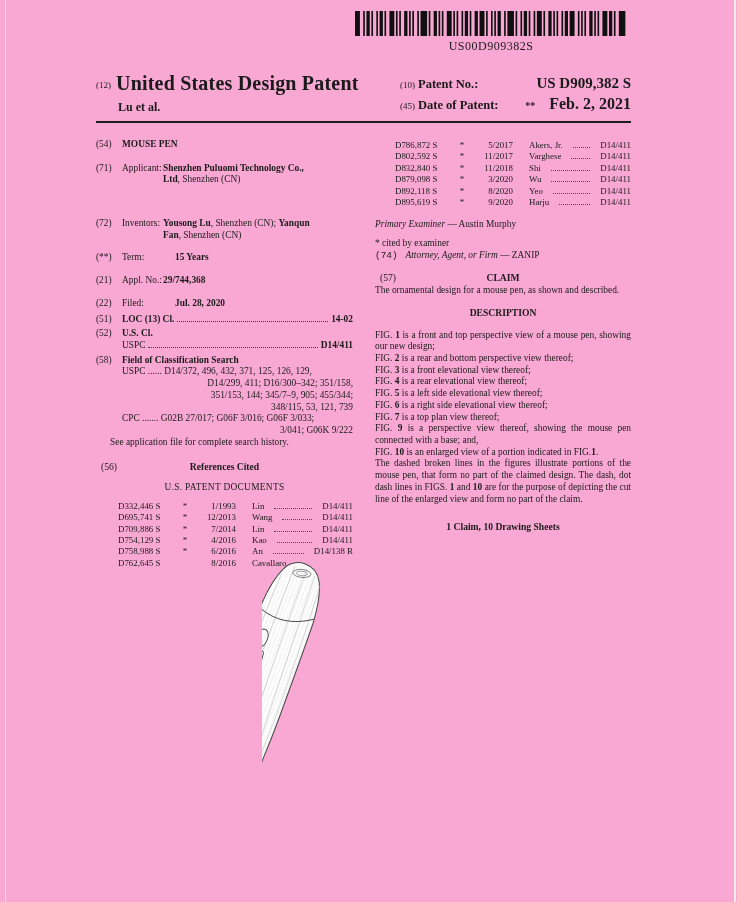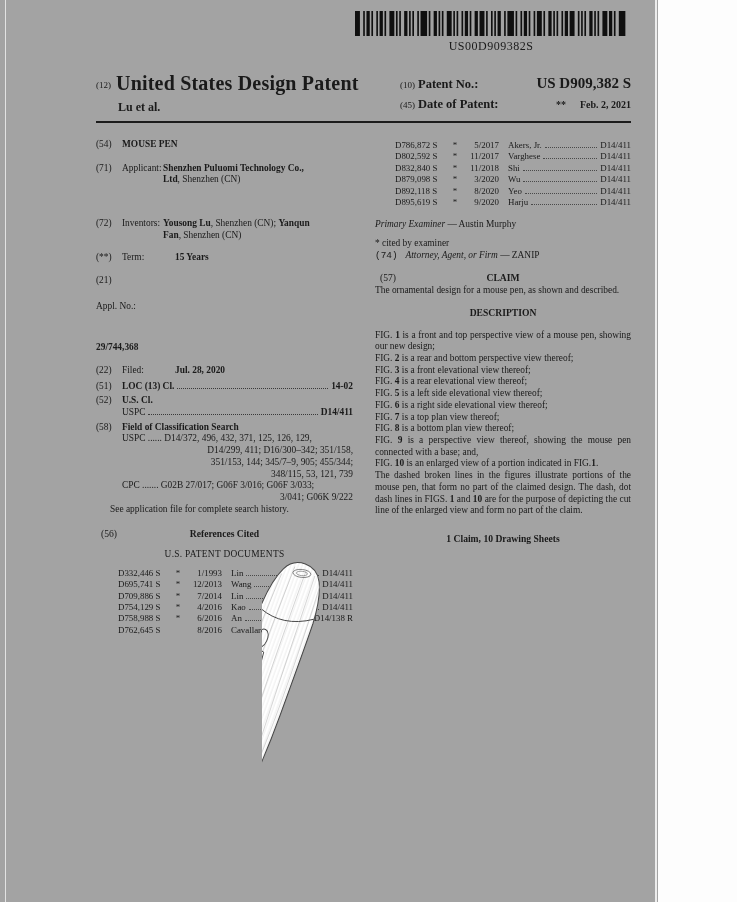--- a/index.html
+++ b/index.html
@@ -1,42 +1,42 @@
 <!DOCTYPE html>
 <html><head>
 <meta charset="utf-8">
 <style>
   html,body{margin:0;padding:0;}
   body{
     width:737px;height:902px;background:#fdfdfd;
     font-family:"Liberation Serif","DejaVu Serif",serif;
     color:#1a1a1a;
   }
-  .page{position:relative;width:658px;height:902px;background:#a3a3a3;overflow:hidden;}
+  .page{position:relative;width:737px;height:902px;background:#f9a8d4;overflow:hidden;}
   .edge{position:absolute;background:#e2e2e2;}
   .edge-left{left:5px;top:0;bottom:0;width:1px;}
   .edge-right{right:1px;top:0;bottom:0;width:2px;background:#ececec;}
 
   
   .barcode-block{position:absolute;left:355px;top:11px;width:272px;text-align:center;}
   .barcode-text{font-size:12px;letter-spacing:.5px;line-height:13px;margin-top:0px;}
 
   
   .hdr-left{position:absolute;left:96px;top:72px;}
   .hdr-num{font-size:9px;vertical-align:2px;}
   .hdr-title{font-size:20px;font-weight:bold;letter-spacing:.2px;margin-left:5px;}
   .hdr-byline{position:absolute;left:118px;top:100px;font-size:12px;font-weight:bold;}
   .hdr-right{position:absolute;left:400px;top:76px;width:231px;text-align:right;}
   .hdr-row{display:flex;align-items:baseline;line-height:14px;margin-bottom:5px;}
   .hdr-row .n{font-size:9px;margin-right:3px;}
   .hdr-row .lab{font-size:12.5px;font-weight:bold;}
   .hdr-row .sp{flex:1;}
   .hdr-row .stars{font-size:10px;font-weight:bold;margin-right:14px;}
   .hdr-row .val{font-size:15px;font-weight:bold;white-space:nowrap;}
-  .hdr-row .val2{font-size:10px;font-weight:bold;white-space:nowrap;}
+  .hdr-row .val2{font-size:16px;font-weight:bold;white-space:nowrap;}
   .hdr-rule{position:absolute;left:96px;top:121px;width:535px;height:2px;background:#1c1c1c;}
 
   
   .col{position:absolute;top:134px;font-size:9.4px;line-height:11.7px;}
   .col-left{left:96px;width:257px;}
   .col-right{left:375px;width:256px;}
   .b{font-weight:bold;}
   .i{font-style:italic;}
 
   .field{display:flex;align-items:baseline;}
@@ -50,21 +50,21 @@
   .c-head{position:relative;text-align:center;font-weight:bold;font-size:9.6px;}
   .c-head .fnum{position:absolute;left:0;top:0;font-weight:normal;}
   .c-sub{text-align:center;font-size:9.4px;letter-spacing:.3px;}
 
   .class-lines div{padding-left:26px;}
   .class-lines .cont{text-align:right;padding-left:0;}
   .note-line{padding-left:14px;}
 
   
   .ref-table{font-size:8.9px;line-height:11.4px;}
-  .ref-row{display:flex;align-items:baseline;}
+  .ref-row{display:flex;align-items:baseline;gap:7px;}
   .rt-left{padding-left:22px;}
   .rt-right{padding-left:20px;}
   .r-no{flex:0 0 54px;white-space:nowrap;}
   .r-star{flex:0 0 12px;text-align:center;}
   .r-date{flex:0 0 38px;text-align:right;white-space:nowrap;}
   .r-name{flex:0 0 auto;padding-left:9px;white-space:nowrap;}
   .r-lead{flex:1 1 auto;border-bottom:1px dotted #4a4a4a;margin:0 3px 2px 3px;}
   .r-cls{flex:0 0 auto;text-align:right;white-space:nowrap;}
 
   .fig-p{margin:0;text-align:justify;}
@@ -181,21 +181,21 @@
       <span class="flabel fw41">Inventors:</span>
       <span class="fcontent"><span class="b">Yousong Lu</span><span>, Shenzhen (CN); </span><span class="b">Yanqun</span><br><span class="b">Fan</span><span>, Shenzhen (CN)</span></span>
     </div>
 
     <div class="field" style="margin-top:10px;">
       <span class="fnum">(**)</span>
       <span class="flabel fw53">Term:</span>
       <span class="b">15 Years</span>
     </div>
 
-    <div class="field" style="margin-top:12px;flex-direction:column;">
+    <div class="field" style="margin-top:12px;">
       <span class="fnum">(21)</span>
       <span class="flabel fw41">Appl. No.:</span>
       <span class="b">29/744,368</span>
     </div>
 
     <div class="field" style="margin-top:11px;">
       <span class="fnum">(22)</span>
       <span class="flabel fw53">Filed:</span>
       <span class="b">Jul. 28, 2020</span>
     </div>
@@ -359,21 +359,20 @@
     <div class="c-head" style="margin-top:10px;">DESCRIPTION</div>
 
     <div id="fig-list" style="margin-top:11px;">
         <p class="fig-p"><span>FIG. </span><span class="b">1</span><span> is a front and top perspective view of a mouse pen, showing our new design;</span></p>
         <p class="fig-p"><span>FIG. </span><span class="b">2</span><span> is a rear and bottom perspective view thereof;</span></p>
         <p class="fig-p"><span>FIG. </span><span class="b">3</span><span> is a front elevational view thereof;</span></p>
         <p class="fig-p"><span>FIG. </span><span class="b">4</span><span> is a rear elevational view thereof;</span></p>
         <p class="fig-p"><span>FIG. </span><span class="b">5</span><span> is a left side elevational view thereof;</span></p>
         <p class="fig-p"><span>FIG. </span><span class="b">6</span><span> is a right side elevational view thereof;</span></p>
         <p class="fig-p"><span>FIG. </span><span class="b">7</span><span> is a top plan view thereof;</span></p>
-        <p class="fig-p"><span>FIG. </span><span class="b">8</span><span> is a bottom plan view thereof;</span></p>
         <p class="fig-p"><span>FIG. </span><span class="b">9</span><span> is a perspective view thereof, showing the mouse pen connected with a base; and,</span></p>
         <p class="fig-p"><span>FIG. </span><span class="b">10</span><span> is an enlarged view of a portion indicated in FIG.</span><span class="b">1</span><span>.</span></p>
       </div>
     <p class="fig-p"><span>The dashed broken lines in the figures illustrate portions of the mouse pen, that form no part of the claimed design. The dash, dot dash lines in FIGS. </span><span class="b">1</span><span> and </span><span class="b">10</span><span> are for the purpose of depicting the cut line of the enlarged view and form no part of the claim.</span></p>
 
     <div class="footer-line" style="margin-top:16px;">1 Claim, 10 Drawing Sheets</div>
   </div>
 
   <svg class="drawing" width="210" height="352" viewBox="0 0 210 352">
     <defs>

